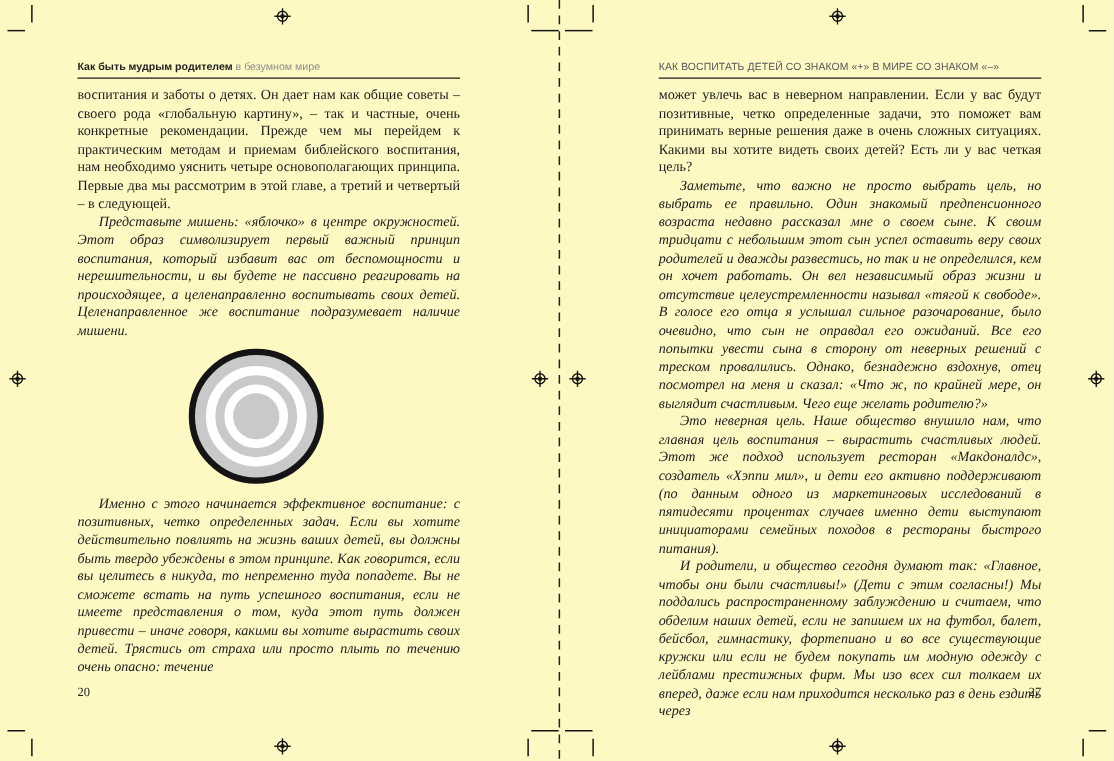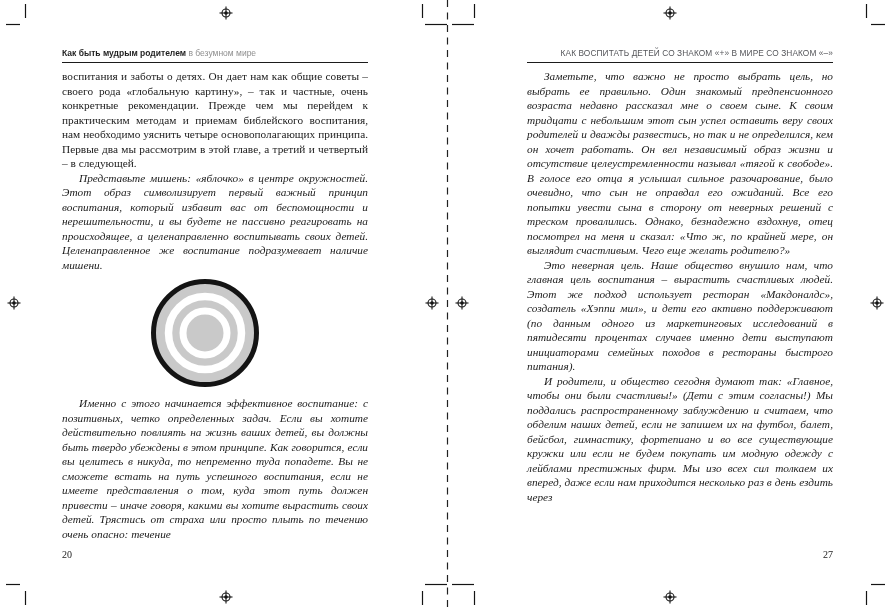--- a/index.html
+++ b/index.html
@@ -1,34 +1,34 @@
 <!DOCTYPE html>
 <html lang="ru"><head>
 <meta charset="utf-8">
 <style>
   html,body{margin:0;padding:0;background:#e9e9e9;}
   .canvas{
     position:relative;
     width:891px;height:609px;
-    background:#ffffff;
+    background:#fef9c3;
     overflow:hidden;
     font-family:"Liberation Serif", serif;
   }
   .marks-overlay{position:absolute;left:0;top:0;width:891px;height:609px;pointer-events:none;}
   .page{position:absolute;top:48px;width:306px;}
   .page.left{left:62px;}
   .page.right{left:527px;}
   .running-head{
     font-family:"Liberation Sans", sans-serif;
     font-size:8.5px;line-height:10px;letter-spacing:0;
     white-space:nowrap;
   }
   .running-head .rh-bold{font-weight:bold;color:#1f1f1f;}
   .running-head .rh-light{color:#8f8f8f;}
-  .running-head.rh-right{text-align:right;color:#55565a;font-size:8.3px;letter-spacing:0.1px;}
+  .running-head.rh-right{text-align:left;color:#55565a;font-size:8.3px;letter-spacing:0.1px;}
   .head-rule{border:none;border-top:1.5px solid #1b1b1b;margin:4px 0 0 0;}
   .body-text{margin-top:6px;}
   .body-text p{
     margin:0;
     font-size:11.3px;line-height:14.5px;
     color:#1b1b1b;
     text-align:justify;
     text-justify:inter-word;
   }
   .body-text p.indent{text-indent:17px;font-style:italic;}
@@ -125,20 +125,21 @@
       <p class="indent">Именно с этого начинается эффективное воспитание: с позитивных, четко определенных задач. Если вы хотите действительно повлиять на жизнь ваших детей, вы должны быть твердо убеждены в этом принципе. Как говорится, если вы целитесь в никуда, то непременно туда попадете. Вы не сможете встать на путь успешного воспитания, если не имеете представления о том, куда этот путь должен привести – иначе говоря, какими вы хотите вырастить своих детей. Трястись от страха или просто плыть по течению очень опасно: течение</p>
     </div>
   </div>
   <div class="page-number pn-left">20</div>
 
   <div class="page right">
     <div class="running-head rh-right">КАК ВОСПИТАТЬ ДЕТЕЙ СО ЗНАКОМ «+» В МИРЕ СО ЗНАКОМ «–»</div>
     <hr class="head-rule">
 
     <div class="body-text">
+      <p>может увлечь вас в неверном направлении. Если у вас будут позитивные, четко определенные задачи, это поможет вам принимать верные решения даже в очень сложных ситуациях. Какими вы хотите видеть своих детей? Есть ли у вас четкая цель?</p>
       <p class="indent">Заметьте, что важно не просто выбрать цель, но выбрать ее правильно. Один знакомый предпенсионного возраста недавно рассказал мне о своем сыне. К своим тридцати с небольшим этот сын успел оставить веру своих родителей и дважды развестись, но так и не определился, кем он хочет работать. Он вел независимый образ жизни и отсутствие целеустремленности называл «тягой к свободе». В голосе его отца я услышал сильное разочарование, было очевидно, что сын не оправдал его ожиданий. Все его попытки увести сына в сторону от неверных решений с треском провалились. Однако, безнадежно вздохнув, отец посмотрел на меня и сказал: «Что ж, по крайней мере, он выглядит счастливым. Чего еще желать родителю?»</p>
       <p class="indent">Это неверная цель. Наше общество внушило нам, что главная цель воспитания – вырастить счастливых людей. Этот же подход использует ресторан «Макдоналдс», создатель «Хэппи мил», и дети его активно поддерживают (по данным одного из маркетинговых исследований в пятидесяти процентах случаев именно дети выступают инициаторами семейных походов в рестораны быстрого питания).</p>
       <p class="indent">И родители, и общество сегодня думают так: «Главное, чтобы они были счастливы!» (Дети с этим согласны!) Мы поддались распространенному заблуждению и считаем, что обделим наших детей, если не запишем их на футбол, балет, бейсбол, гимнастику, фортепиано и во все существующие кружки или если не будем покупать им модную одежду с лейблами престижных фирм. Мы изо всех сил толкаем их вперед, даже если нам приходится несколько раз в день ездить через</p>
     </div>
   </div>
   <div class="page-number pn-right">27</div>
 
 </div>
 
 </body></html>

